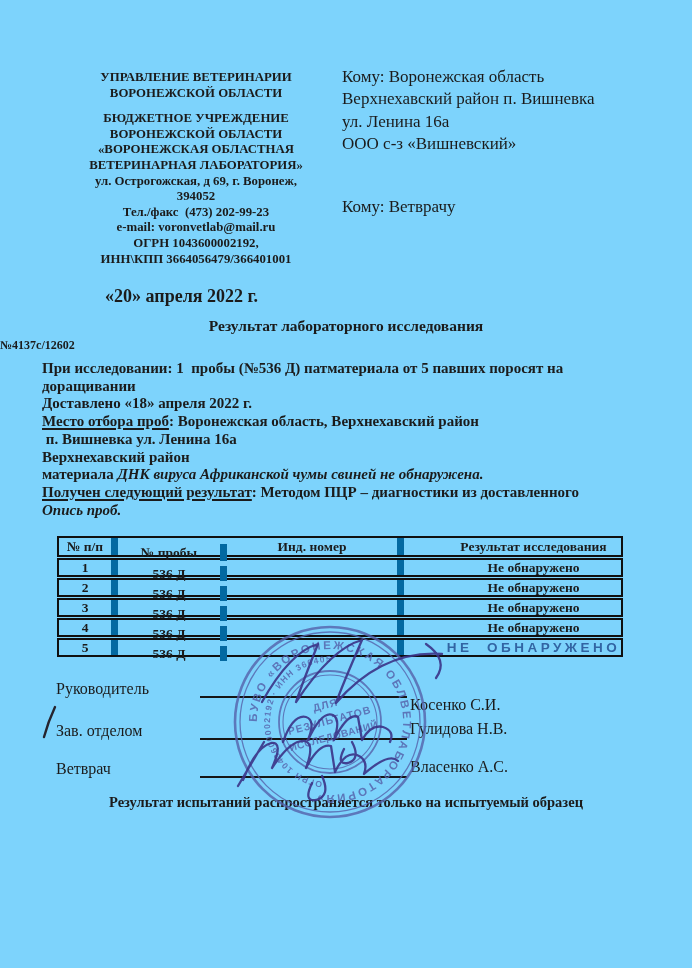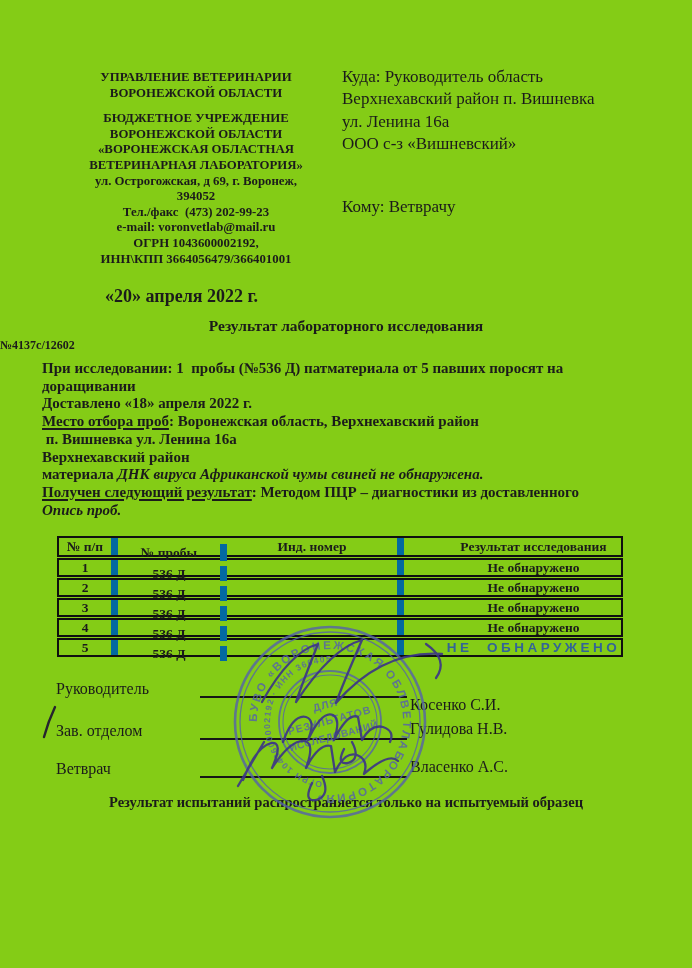--- a/index.html
+++ b/index.html
@@ -1,21 +1,21 @@
 <!DOCTYPE html>
 <html><head>
 <meta charset="utf-8">
 <style>
   html,body{margin:0;padding:0;}
   body{background:#e8e8e8;}
   .page{
     position:relative;
     width:692px;height:968px;
     margin:0 auto;
-    background:#84cc16;
+    background:#7dd3fc;
     overflow:hidden;
     font-family:"Liberation Serif", serif;
     color:#1b1b1b;
   }
   .pre{white-space:pre;}
   
   .org-block{
     position:absolute;left:40px;top:70px;width:312px;
     text-align:center;font-weight:700;font-size:12.8px;line-height:15.6px;
   }
@@ -86,21 +86,21 @@
     <div class="pre">ВЕТЕРИНАРНАЯ ЛАБОРАТОРИЯ»</div>
     <div class="pre">ул. Острогожская, д 69, г. Воронеж,</div>
     <div class="pre">394052</div>
     <div class="pre">Тел./факс  (473) 202-99-23</div>
     <div class="pre">e-mail: voronvetlab@mail.ru</div>
     <div class="pre">ОГРН 1043600002192,</div>
     <div class="pre">ИНН\КПП 3664056479/366401001</div>
   </div>
 
   <div class="addr-block">
-    <div class="pre">Куда: Руководитель область</div>
+    <div class="pre">Кому: Воронежская область</div>
     <div class="pre">Верхнехавский район п. Вишневка</div>
     <div class="pre">ул. Ленина 16а</div>
     <div class="pre">ООО с-з «Вишневский»</div>
   </div>
   <div class="attention">Кому: Ветврачу</div>
 
   <div class="date-line pre">«20» апреля 2022 г.</div>
   <div class="doc-title">Результат лабораторного исследования</div>
   <div class="doc-number">№4137с/12602</div>
 

